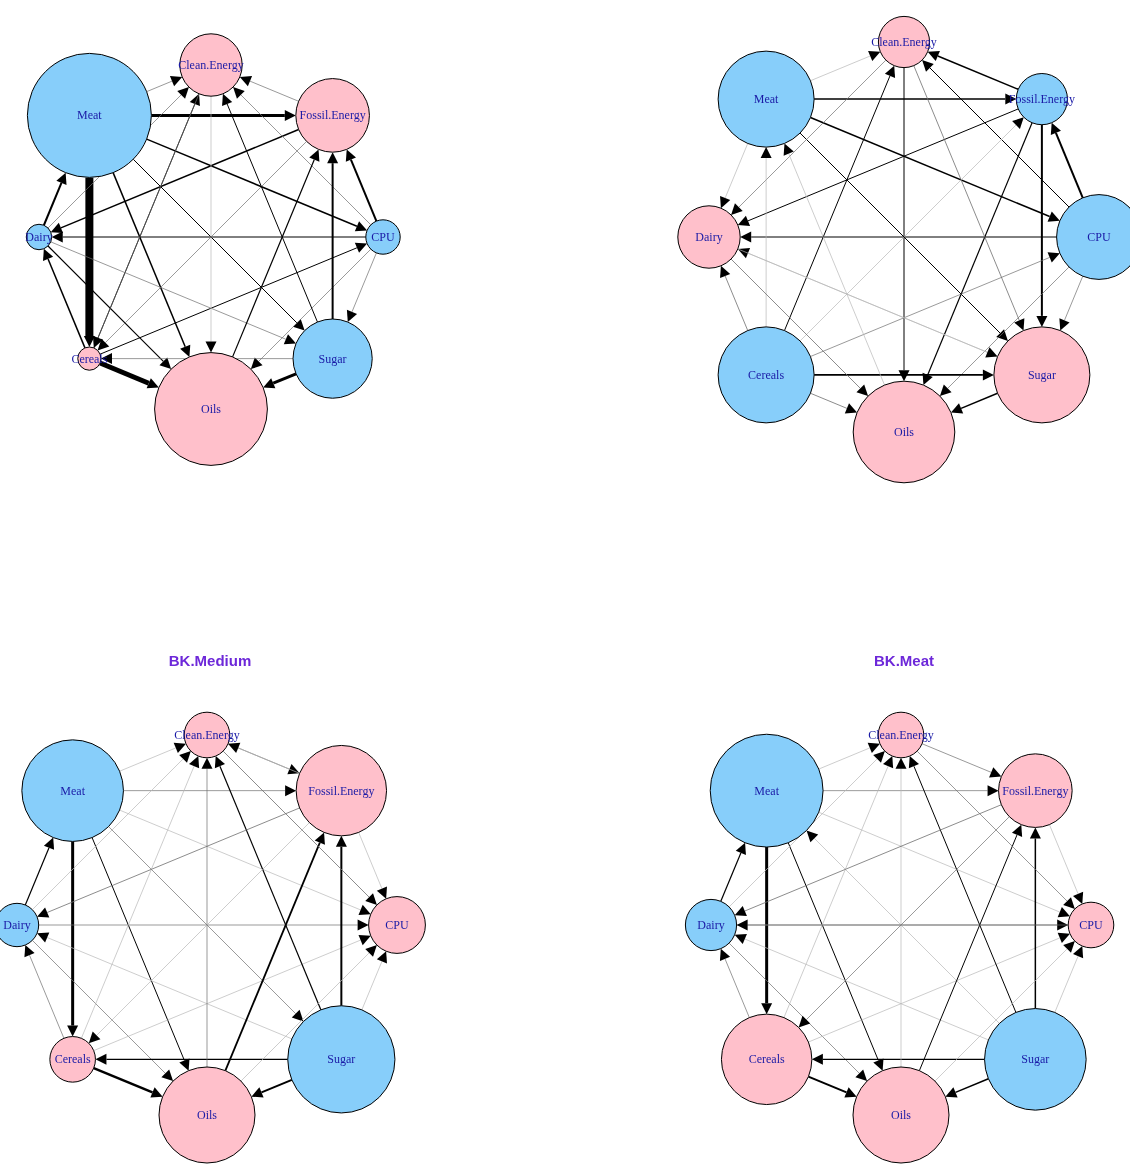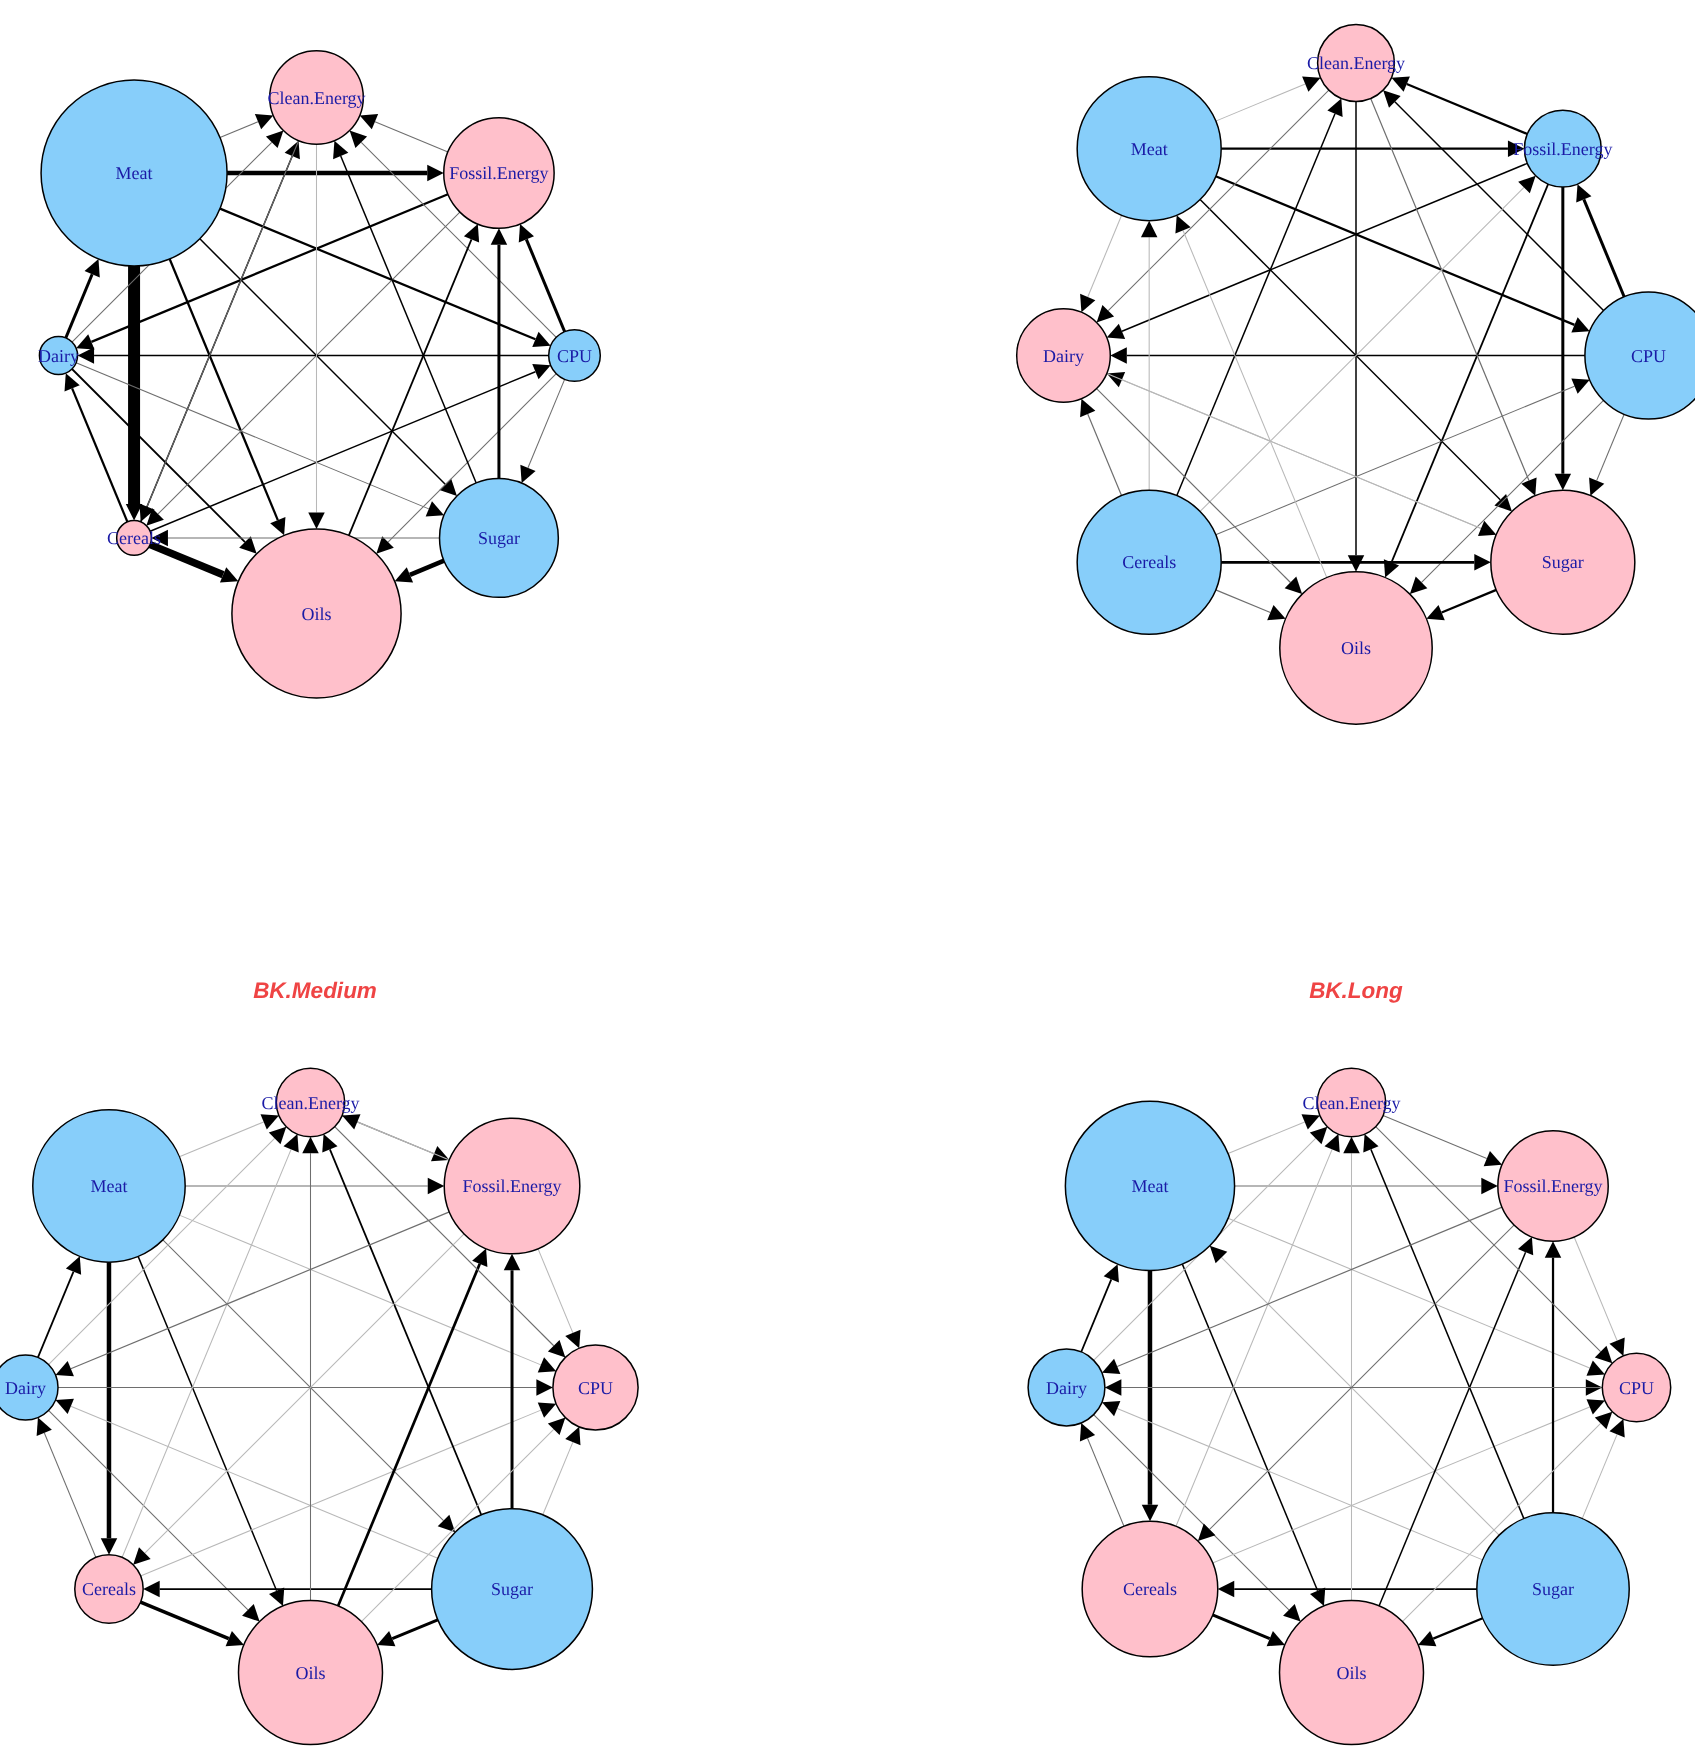--- a/index.html
+++ b/index.html
@@ -1,19 +1,19 @@
 <!DOCTYPE html>
 <html><head>
 <meta charset="utf-8">
 <style>
   html, body { margin: 0; padding: 0; background: #ffffff; }
   body { width: 1131px; height: 1167px; position: relative; overflow: hidden; font-family: "Liberation Serif", serif; }
   .panel { position: absolute; width: 565px; height: 583px; }
   .panel svg { position: absolute; left: 0; top: 0; width: 565px; height: 583px; }
-  .panel-title { position: absolute; left: 0; width: 420px; text-align: center; top: 650px; font-family: "Liberation Sans", sans-serif; font-weight: bold; font-size: 15px; color: #ef4444; font-style: italic; }
+  .panel-title { position: absolute; left: 0; width: 420px; text-align: center; top: 650px; font-family: "Liberation Sans", sans-serif; font-weight: bold; font-size: 15px; color: #6d28d9; }
   .node-label { font-family: "Liberation Serif", serif; font-size: 12px; fill: #1a1aa6; }
 </style>
 </head>
 <body>
 
 <div class="panel" style="left:0;top:0;">
   <svg viewBox="0 0 565 583">
       <defs></defs>
       <g>
         <line x1="151.37763363591384" y1="115.37763363591382" x2="284.8223663640862" y2="115.37763363591384" stroke="#000000" stroke-width="3"></line>
@@ -339,13 +339,13 @@
         <text x="201.649711574556" y="480.35028842544403" text-anchor="middle" class="node-label">Cereals</text>
         <circle cx="146" cy="342" r="25.599999999999998" fill="#87CEFA" stroke="#000" stroke-width="1"></circle>
         <text x="146" y="346" text-anchor="middle" class="node-label">Dairy</text>
         <circle cx="201.649711574556" cy="207.64971157455597" r="56.4" fill="#87CEFA" stroke="#000" stroke-width="1"></circle>
         <text x="201.649711574556" y="211.64971157455597" text-anchor="middle" class="node-label">Meat</text>
       </g>
     </svg>
 </div>
 
 <div class="panel-title" style="left:0;top:652px;">BK.Medium</div>
-<div class="panel-title" style="left:694px;top:652px;">BK.Long</div>
+<div class="panel-title" style="left:694px;top:652px;">BK.Meat</div>
 
 </body></html>

